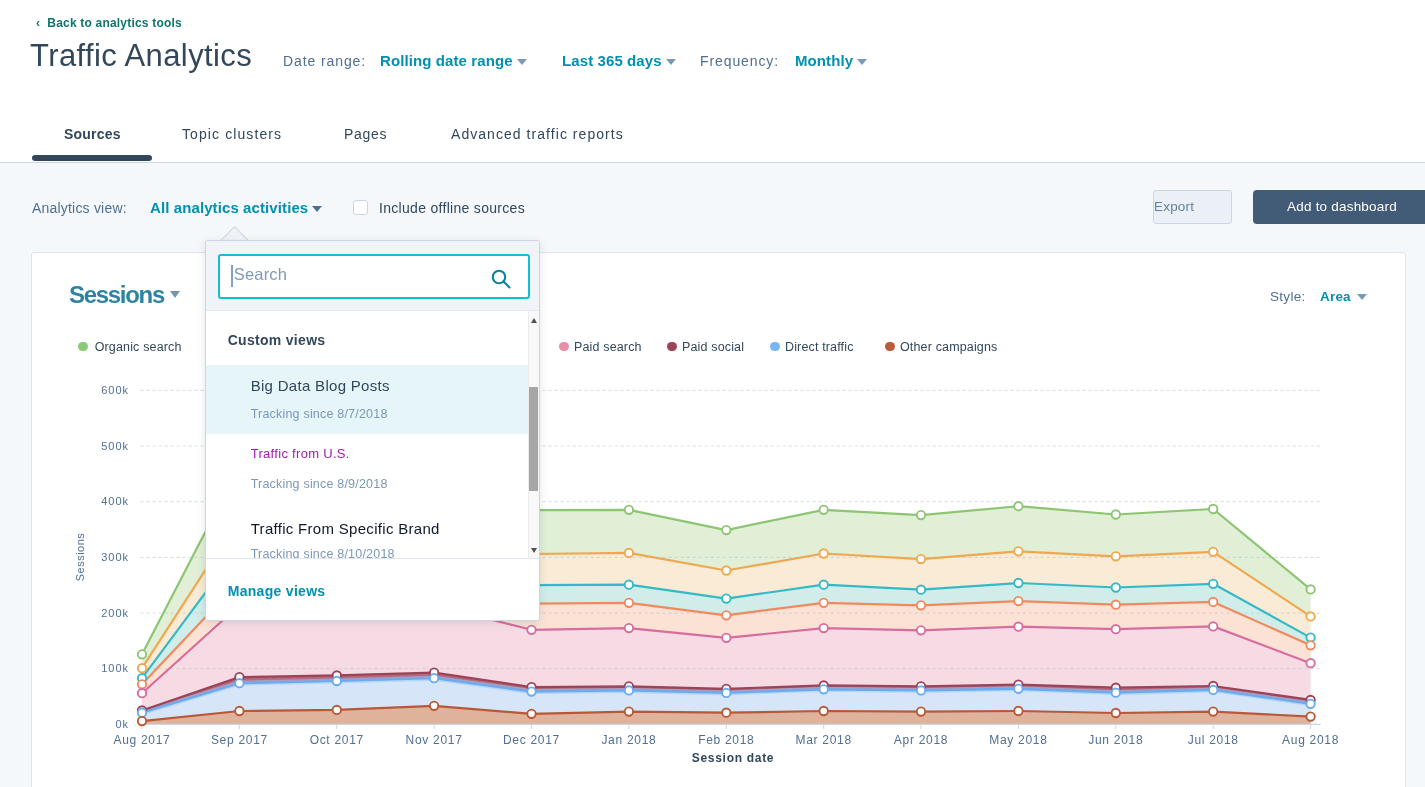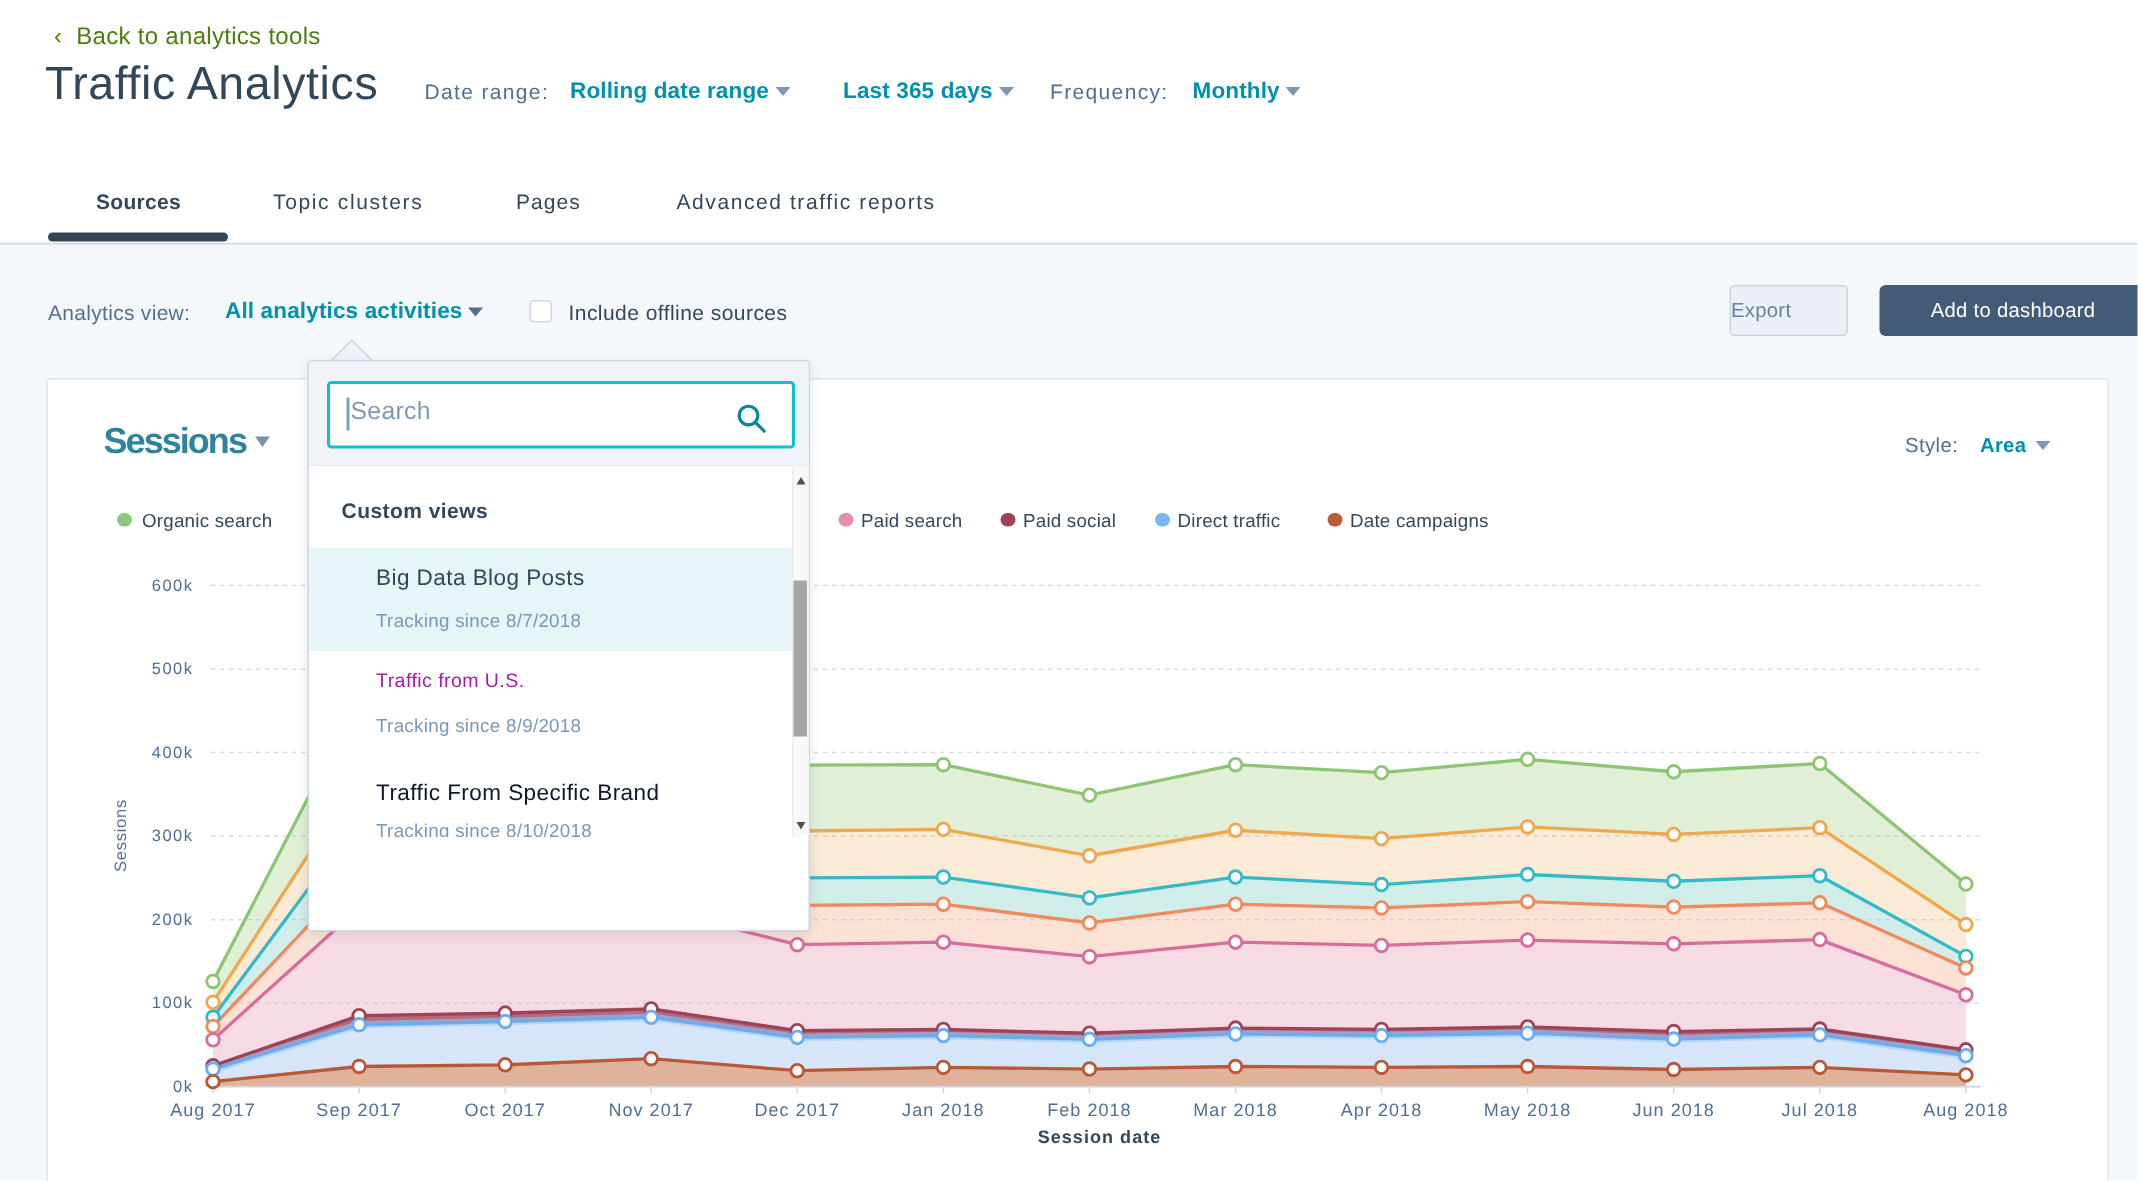--- a/index.html
+++ b/index.html
@@ -6,21 +6,21 @@
 html,body { width:1425px; height:787px; overflow:hidden; background:#fff;
   font-family:"Liberation Sans", sans-serif; position:relative; }
 .abs { position:absolute; }
 .teal { color:#0091ae; font-weight:bold; }
 .caret { display:inline-block; width:0; height:0; border-left:5.5px solid transparent;
   border-right:5.5px solid transparent; border-top:6.5px solid #7c98b6; vertical-align:middle; }
 </style>
 </head>
 <body>
 
-<div class="abs" style="left:36px;top:16px;font-size:16px;font-weight:normal;color:#4d7c0f;letter-spacing:0.2px">‹&nbsp; Back to analytics tools</div>
+<div class="abs" style="left:36px;top:16px;font-size:12px;font-weight:bold;color:#0f766e;letter-spacing:0.2px">‹&nbsp; Back to analytics tools</div>
 <div class="abs" style="left:30px;top:38px;font-size:31px;color:#33475b;letter-spacing:0.4px">Traffic Analytics</div>
 
 <div class="abs" style="left:283px;top:53px;font-size:14px;color:#516f90;letter-spacing:0.9px">Date range:</div>
 <div class="abs" style="left:380px;top:52px;font-size:15px"><span class="teal" style="letter-spacing:0.1px">Rolling date range</span>&nbsp;<span class="caret"></span></div>
 <div class="abs" style="left:562px;top:52px;font-size:15px"><span class="teal" style="letter-spacing:0.1px">Last 365 days</span>&nbsp;<span class="caret"></span></div>
 <div class="abs" style="left:700px;top:53px;font-size:14px;color:#516f90;letter-spacing:0.9px">Frequency:</div>
 <div class="abs" style="left:795px;top:52px;font-size:15px"><span class="teal" style="letter-spacing:0.1px">Monthly</span>&nbsp;<span class="caret"></span></div>
 
 <div class="abs" style="left:64px;top:126px;font-size:14px;font-weight:bold;color:#33475b;letter-spacing:0.2px">Sources</div>
 <div class="abs" style="left:182px;top:126px;font-size:14px;color:#33475b;letter-spacing:1.1px">Topic clusters</div>
@@ -52,21 +52,21 @@
 </style>
 <span class="ldot" style="left:78.4px;background:#8bc878"></span>
 <span class="ltxt" style="left:94.7px">Organic search</span>
 <span class="ldot" style="left:559.2px;background:#e78fa9"></span>
 <span class="ltxt" style="left:574px">Paid search</span>
 <span class="ldot" style="left:667.2px;background:#9c4358"></span>
 <span class="ltxt" style="left:682px">Paid social</span>
 <span class="ldot" style="left:770.2px;background:#79b6f2"></span>
 <span class="ltxt" style="left:785px">Direct traffic</span>
 <span class="ldot" style="left:885.2px;background:#bb5b3a"></span>
-<span class="ltxt" style="left:900px">Date campaigns</span>
+<span class="ltxt" style="left:900px">Other campaigns</span>
 
 <svg class="abs" style="left:31.4px;top:252px" width="1374" height="535" viewBox="0 0 1374 535">
 <path d="M111.0,402.3 L208.4,214.1 L305.8,211.9 L403.1,215.2 L500.5,258.1 L597.9,257.8 L695.3,278.1 L792.7,257.8 L890.0,263.1 L987.4,254.2 L1084.8,262.5 L1182.2,257.0 L1279.6,337.4 L1279.6,364.4 L1182.2,299.8 L1084.8,304.3 L987.4,299.3 L890.0,307.1 L792.7,301.5 L695.3,318.5 L597.9,300.9 L500.5,302.0 L403.1,265.9 L305.8,264.2 L208.4,265.3 L111.0,416.2 Z" fill="#ddeed3" fill-opacity="0.92"></path>
 <path d="M111.0,416.2 L208.4,265.3 L305.8,264.2 L403.1,265.9 L500.5,302.0 L597.9,300.9 L695.3,318.5 L792.7,301.5 L890.0,307.1 L987.4,299.3 L1084.8,304.3 L1182.2,299.8 L1279.6,364.4 L1279.6,385.6 L1182.2,331.8 L1084.8,335.5 L987.4,331.0 L890.0,337.7 L792.7,332.7 L695.3,346.6 L597.9,332.7 L500.5,333.2 L403.1,294.8 L305.8,293.7 L208.4,294.8 L111.0,426.2 Z" fill="#f8e9d1" fill-opacity="0.92"></path>
 <path d="M111.0,426.2 L208.4,294.8 L305.8,293.7 L403.1,294.8 L500.5,333.2 L597.9,332.7 L695.3,346.6 L792.7,332.7 L890.0,337.7 L987.4,331.0 L1084.8,335.5 L1182.2,331.8 L1279.6,385.6 L1279.6,393.3 L1182.2,349.9 L1084.8,352.7 L987.4,349.1 L890.0,353.3 L792.7,350.8 L695.3,363.3 L597.9,350.8 L500.5,351.6 L403.1,329.3 L305.8,328.2 L208.4,329.3 L111.0,432.3 Z" fill="#cdebe8" fill-opacity="0.92"></path>
 <path d="M111.0,432.3 L208.4,329.3 L305.8,328.2 L403.1,329.3 L500.5,351.6 L597.9,350.8 L695.3,363.3 L792.7,350.8 L890.0,353.3 L987.4,349.1 L1084.8,352.7 L1182.2,349.9 L1279.6,393.3 L1279.6,411.2 L1182.2,374.4 L1084.8,377.2 L987.4,374.7 L890.0,378.3 L792.7,376.1 L695.3,385.8 L597.9,376.1 L500.5,377.8 L403.1,353.3 L305.8,352.2 L208.4,353.3 L111.0,441.2 Z" fill="#fbdfd1" fill-opacity="0.92"></path>
 <path d="M111.0,441.2 L208.4,353.3 L305.8,352.2 L403.1,353.3 L500.5,377.8 L597.9,376.1 L695.3,385.8 L792.7,376.1 L890.0,378.3 L987.4,374.7 L1084.8,377.2 L1182.2,374.4 L1279.6,411.2 L1279.6,447.9 L1182.2,434.0 L1084.8,435.7 L987.4,432.6 L890.0,434.3 L792.7,433.4 L695.3,436.8 L597.9,434.3 L500.5,435.1 L403.1,420.6 L305.8,423.4 L208.4,425.1 L111.0,458.5 Z" fill="#f6d8e2" fill-opacity="0.92"></path>
 <path d="M111.0,458.5 L208.4,425.1 L305.8,423.4 L403.1,420.6 L500.5,435.1 L597.9,434.3 L695.3,436.8 L792.7,433.4 L890.0,434.3 L987.4,432.6 L1084.8,435.7 L1182.2,434.0 L1279.6,447.9 L1279.6,451.8 L1182.2,437.9 L1084.8,440.7 L987.4,436.8 L890.0,438.4 L792.7,437.3 L695.3,440.9 L597.9,438.4 L500.5,439.6 L403.1,426.2 L305.8,429.0 L208.4,431.2 L111.0,460.7 Z" fill="#ad5e74" fill-opacity="0.92"></path>
 <path d="M111.0,460.7 L208.4,431.2 L305.8,429.0 L403.1,426.2 L500.5,439.6 L597.9,438.4 L695.3,440.9 L792.7,437.3 L890.0,438.4 L987.4,436.8 L1084.8,440.7 L1182.2,437.9 L1279.6,451.8 L1279.6,464.6 L1182.2,459.6 L1084.8,461.0 L987.4,459.0 L890.0,459.6 L792.7,459.0 L695.3,460.7 L597.9,459.6 L500.5,461.8 L403.1,453.8 L305.8,457.9 L208.4,459.0 L111.0,469.1 Z" fill="#d2e4f7" fill-opacity="0.92"></path>
 <path d="M111.0,469.1 L208.4,459.0 L305.8,457.9 L403.1,453.8 L500.5,461.8 L597.9,459.6 L695.3,460.7 L792.7,459.0 L890.0,459.6 L987.4,459.0 L1084.8,461.0 L1182.2,459.6 L1279.6,464.6 L1279.6,472.4 L111.0,472.4 Z" fill="#dcac93" fill-opacity="0.92"></path>
@@ -248,13 +248,16 @@
     <div style="position:absolute;left:45px;top:166px;font-size:12.5px;color:#7c98b6;letter-spacing:0.2px">Tracking since 8/9/2018</div>
     <div style="position:absolute;left:45px;top:209px;font-size:15px;color:#0f172a;letter-spacing:0.3px">Traffic From Specific Brand</div>
     <div style="position:absolute;left:45px;top:236.5px;font-size:12.5px;color:#7c98b6;letter-spacing:0.2px">Tracking since 8/10/2018</div>
 
     <div style="position:absolute;right:0;top:0;width:11px;height:247px;background:#f8f8f8;border-left:1px solid #ececec"></div>
     <div style="position:absolute;right:2px;top:7px;width:0;height:0;border-left:3.5px solid transparent;border-right:3.5px solid transparent;border-bottom:5px solid #505050"></div>
     <div style="position:absolute;right:2px;bottom:5px;width:0;height:0;border-left:3.5px solid transparent;border-right:3.5px solid transparent;border-top:5px solid #505050"></div>
     <div style="position:absolute;right:1px;top:76px;width:9px;height:104px;background:#a6a6a6"></div>
   </div>
 
+  <div style="position:absolute;left:0;top:317px;width:100%;height:62px;background:#fff;border-top:1px solid #e0e6ec;border-radius:0 0 3px 3px">
+    <div style="position:absolute;left:22px;top:24px;font-size:14px;font-weight:bold;color:#0091ae;letter-spacing:0.3px">Manage views</div>
+  </div>
 </div>
 
 </body></html>

